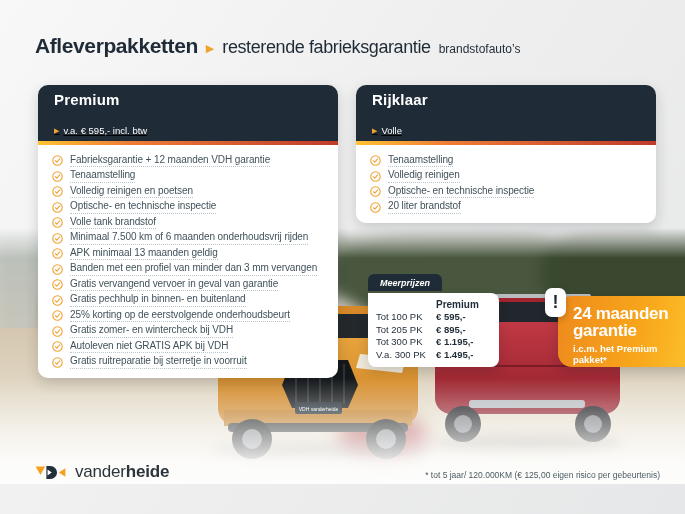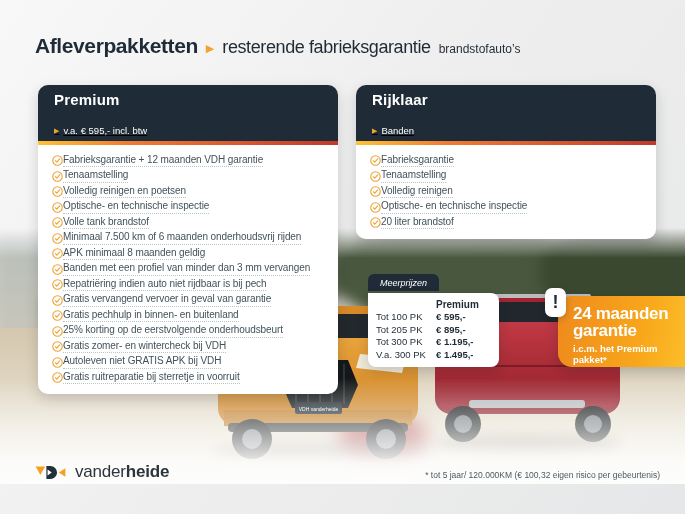--- a/index.html
+++ b/index.html
@@ -41,28 +41,28 @@
   .card { position:absolute; width:300px; border-radius:10px; box-shadow:0 5px 14px rgba(20,30,40,.18); }
   .card.premium { left:38px; top:85px; }
   .card.rijklaar { left:356px; top:85px; }
   .card-head { background:#1f2b36; border-radius:10px 10px 0 0; padding:7px 16px 5px; }
   .card-title { font-size:15px; font-weight:bold; color:#fff; line-height:15px; letter-spacing:.2px; }
   .card-sub { display:flex; align-items:center; gap:4px; line-height:11px; margin-top:18px;text-decoration:underline; }
   .card-sub .arrow { font-size:7px; color:#f0a32e; }
   .card-sub .sub-txt { font-size:9.5px; color:#fff; }
   .stripe { height:4px; background:linear-gradient(90deg,#ffc233 0%,#ef7d35 30%,#c0392b 100%); }
   .card-body { list-style:none; background:#fff; border-radius:0 0 10px 10px; padding:8px 14px 8px; }
-  .card-body li { display:flex; align-items:center; padding:1.5px 0; }
+  .card-body li { display:flex; align-items:center; gap:7px; padding:1.5px 0; }
   .card-body li .txt { font-size:10px; color:#41525a; line-height:10px; padding-bottom:1.5px;
                        border-bottom:1px dotted #b9c6c9; letter-spacing:-.1px; }
   .check-icon { flex:0 0 auto; display:block; }
 
   
   .meer-tab { position:absolute; left:368px; top:274px; background:#1f2b36; color:#fff;
-              border-radius:6px 6px 0 0; padding:4px 12px 3px; font-size:9px; font-weight:normal; font-style:italic; }
+              border-radius:6px 6px 0 0; padding:4px 12px 3px; font-size:9px; font-weight:bold; font-style:italic; }
   .meer-panel { position:absolute; left:368px; top:293px; width:131px; height:74px; background:#fff;
                 border-radius:0 8px 8px 8px; box-shadow:0 5px 12px rgba(20,30,40,.18); padding:6px 8px; }
   .meer-row { display:flex; line-height:12.4px; }
   .meer-row .lbl { width:60px; font-size:9.5px; color:#1f2b36; }
   .meer-row .val { font-size:9.5px; color:#1f2b36;font-weight:bold; }
   .meer-row.head .val { font-weight:bold; font-size:10px; }
 
   
   .badge { position:absolute; left:558px; top:296px; width:141px; height:71px; border-radius:14px;
            background:linear-gradient(100deg,#ee8a1d 0%,#f8a71b 60%,#fcc42f 100%);
@@ -209,35 +209,28 @@
             <circle cx="7" cy="7" r="6" fill="none" stroke="#efa335" stroke-width="1.4"></circle>
             <path d="M4.2 7.3 L6.1 9.2 L9.8 4.9" fill="none" stroke="#efa335" stroke-width="1.4" stroke-linecap="round" stroke-linejoin="round"></path>
           </svg>
           <span class="txt">Minimaal 7.500 km of 6 maanden onderhoudsvrij rijden</span>
         </li>
       <li>
           <svg class="check-icon" width="11" height="11" viewBox="0 0 14 14">
             <circle cx="7" cy="7" r="6" fill="none" stroke="#efa335" stroke-width="1.4"></circle>
             <path d="M4.2 7.3 L6.1 9.2 L9.8 4.9" fill="none" stroke="#efa335" stroke-width="1.4" stroke-linecap="round" stroke-linejoin="round"></path>
           </svg>
-          <span class="txt">APK minimaal 8 maanden geldig</span>
+          <span class="txt">APK minimaal 13 maanden geldig</span>
         </li>
       <li>
           <svg class="check-icon" width="11" height="11" viewBox="0 0 14 14">
             <circle cx="7" cy="7" r="6" fill="none" stroke="#efa335" stroke-width="1.4"></circle>
             <path d="M4.2 7.3 L6.1 9.2 L9.8 4.9" fill="none" stroke="#efa335" stroke-width="1.4" stroke-linecap="round" stroke-linejoin="round"></path>
           </svg>
           <span class="txt">Banden met een profiel van minder dan 3 mm vervangen</span>
-        </li>
-      <li>
-          <svg class="check-icon" width="11" height="11" viewBox="0 0 14 14">
-            <circle cx="7" cy="7" r="6" fill="none" stroke="#efa335" stroke-width="1.4"></circle>
-            <path d="M4.2 7.3 L6.1 9.2 L9.8 4.9" fill="none" stroke="#efa335" stroke-width="1.4" stroke-linecap="round" stroke-linejoin="round"></path>
-          </svg>
-          <span class="txt">Repatriëring indien auto niet rijdbaar is bij pech</span>
         </li>
       <li>
           <svg class="check-icon" width="11" height="11" viewBox="0 0 14 14">
             <circle cx="7" cy="7" r="6" fill="none" stroke="#efa335" stroke-width="1.4"></circle>
             <path d="M4.2 7.3 L6.1 9.2 L9.8 4.9" fill="none" stroke="#efa335" stroke-width="1.4" stroke-linecap="round" stroke-linejoin="round"></path>
           </svg>
           <span class="txt">Gratis vervangend vervoer in geval van garantie</span>
         </li>
       <li>
           <svg class="check-icon" width="11" height="11" viewBox="0 0 14 14">
@@ -275,32 +268,25 @@
           <span class="txt">Gratis ruitreparatie bij sterretje in voorruit</span>
         </li>
     </ul>
   </section>
 
   <section class="card rijklaar">
     <div class="card-head">
       <div class="card-title">Rijklaar</div>
       <div class="card-sub">
         <span class="arrow">▶</span>
-        <span class="sub-txt">Banden</span>
+        <span class="sub-txt">Volle</span>
       </div>
     </div>
     <div class="stripe"></div>
     <ul class="card-body">
-      <li>
-          <svg class="check-icon" width="11" height="11" viewBox="0 0 14 14">
-            <circle cx="7" cy="7" r="6" fill="none" stroke="#efa335" stroke-width="1.4"></circle>
-            <path d="M4.2 7.3 L6.1 9.2 L9.8 4.9" fill="none" stroke="#efa335" stroke-width="1.4" stroke-linecap="round" stroke-linejoin="round"></path>
-          </svg>
-          <span class="txt">Fabrieksgarantie</span>
-        </li>
       <li>
           <svg class="check-icon" width="11" height="11" viewBox="0 0 14 14">
             <circle cx="7" cy="7" r="6" fill="none" stroke="#efa335" stroke-width="1.4"></circle>
             <path d="M4.2 7.3 L6.1 9.2 L9.8 4.9" fill="none" stroke="#efa335" stroke-width="1.4" stroke-linecap="round" stroke-linejoin="round"></path>
           </svg>
           <span class="txt">Tenaamstelling</span>
         </li>
       <li>
           <svg class="check-icon" width="11" height="11" viewBox="0 0 14 14">
             <circle cx="7" cy="7" r="6" fill="none" stroke="#efa335" stroke-width="1.4"></circle>
@@ -360,15 +346,15 @@
 
   <div class="footer-logo">
     <svg width="31" height="19" viewBox="0 0 52 32">
       <polygon points="1,6 17,6 9,20" fill="#f5a01e"></polygon>
       <path d="M19 5 h7 a11 11 0 0 1 0 22 h-7 z" fill="#223039"></path>
       <polygon points="21,11 28,16 21,21" fill="#ffffff"></polygon>
       <polygon points="51,9 51,23 40,16" fill="#f5a01e"></polygon>
     </svg>
     <span class="brand"><span>vander</span><b>heide</b></span>
   </div>
-  <div class="footnote">* tot 5 jaar/ 120.000KM (€ 100,32 eigen risico per gebeurtenis)</div>
+  <div class="footnote">* tot 5 jaar/ 120.000KM (€ 125,00 eigen risico per gebeurtenis)</div>
 
 </div>
 
 </body></html>

